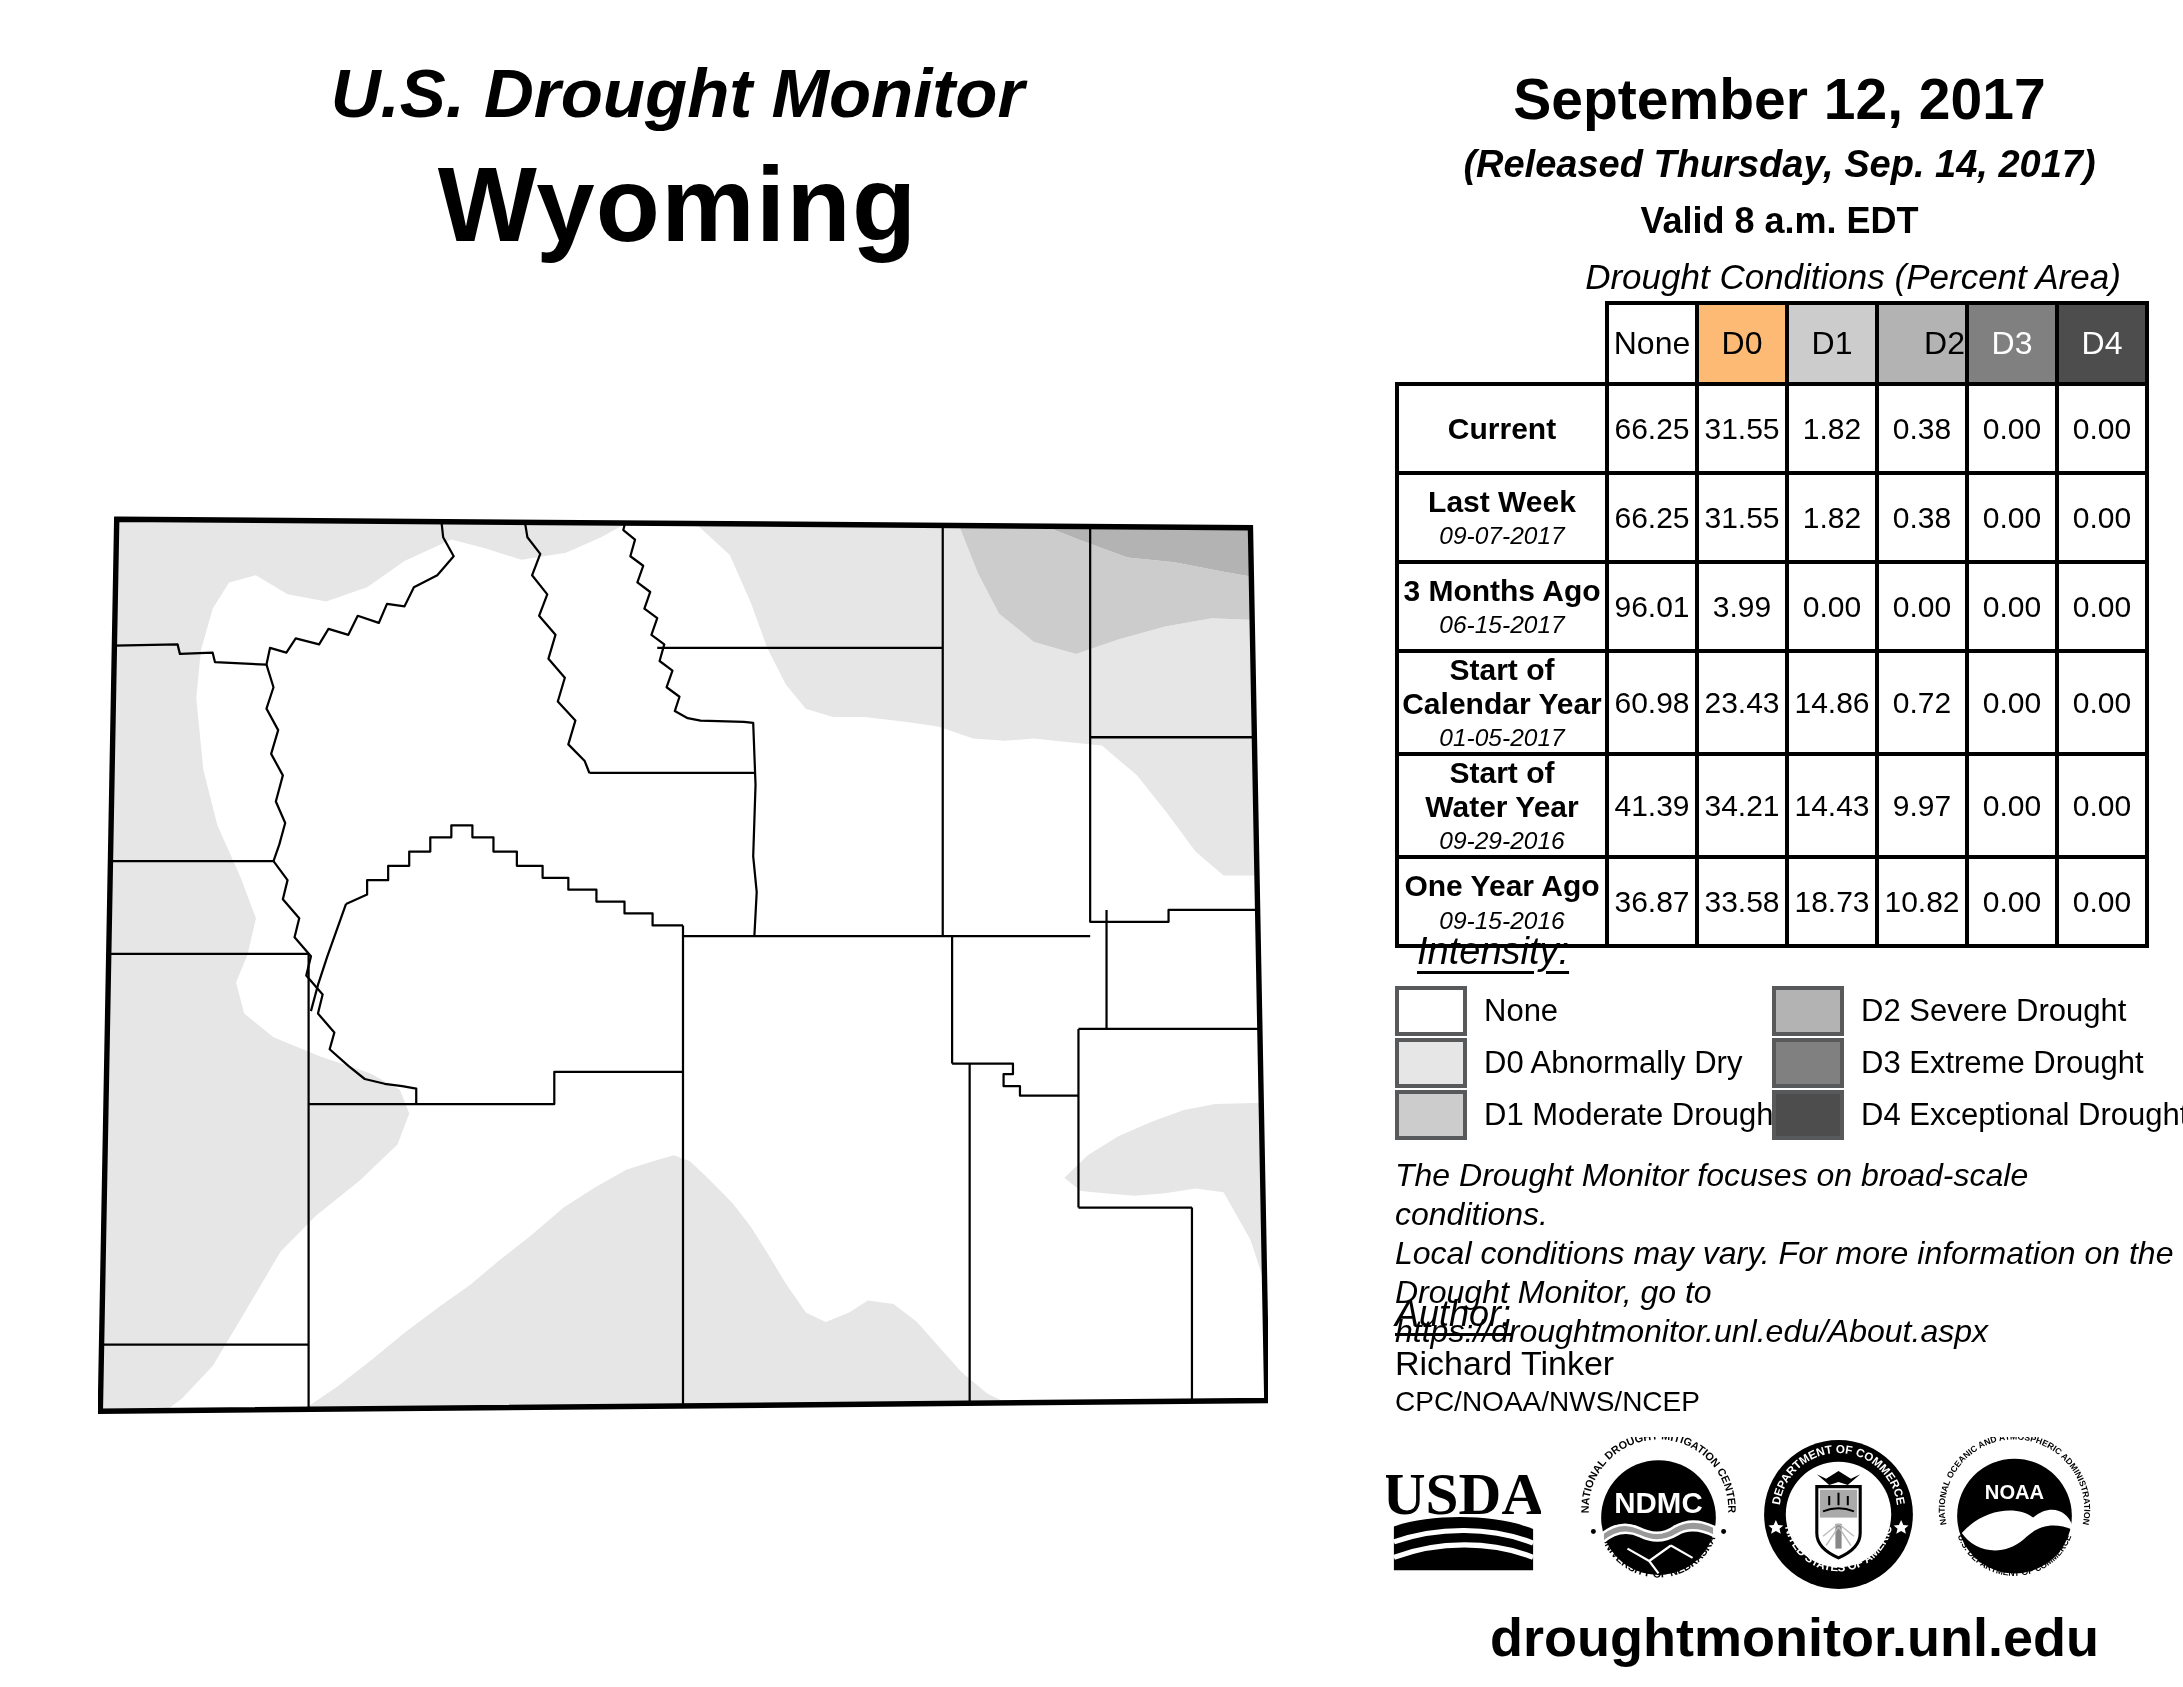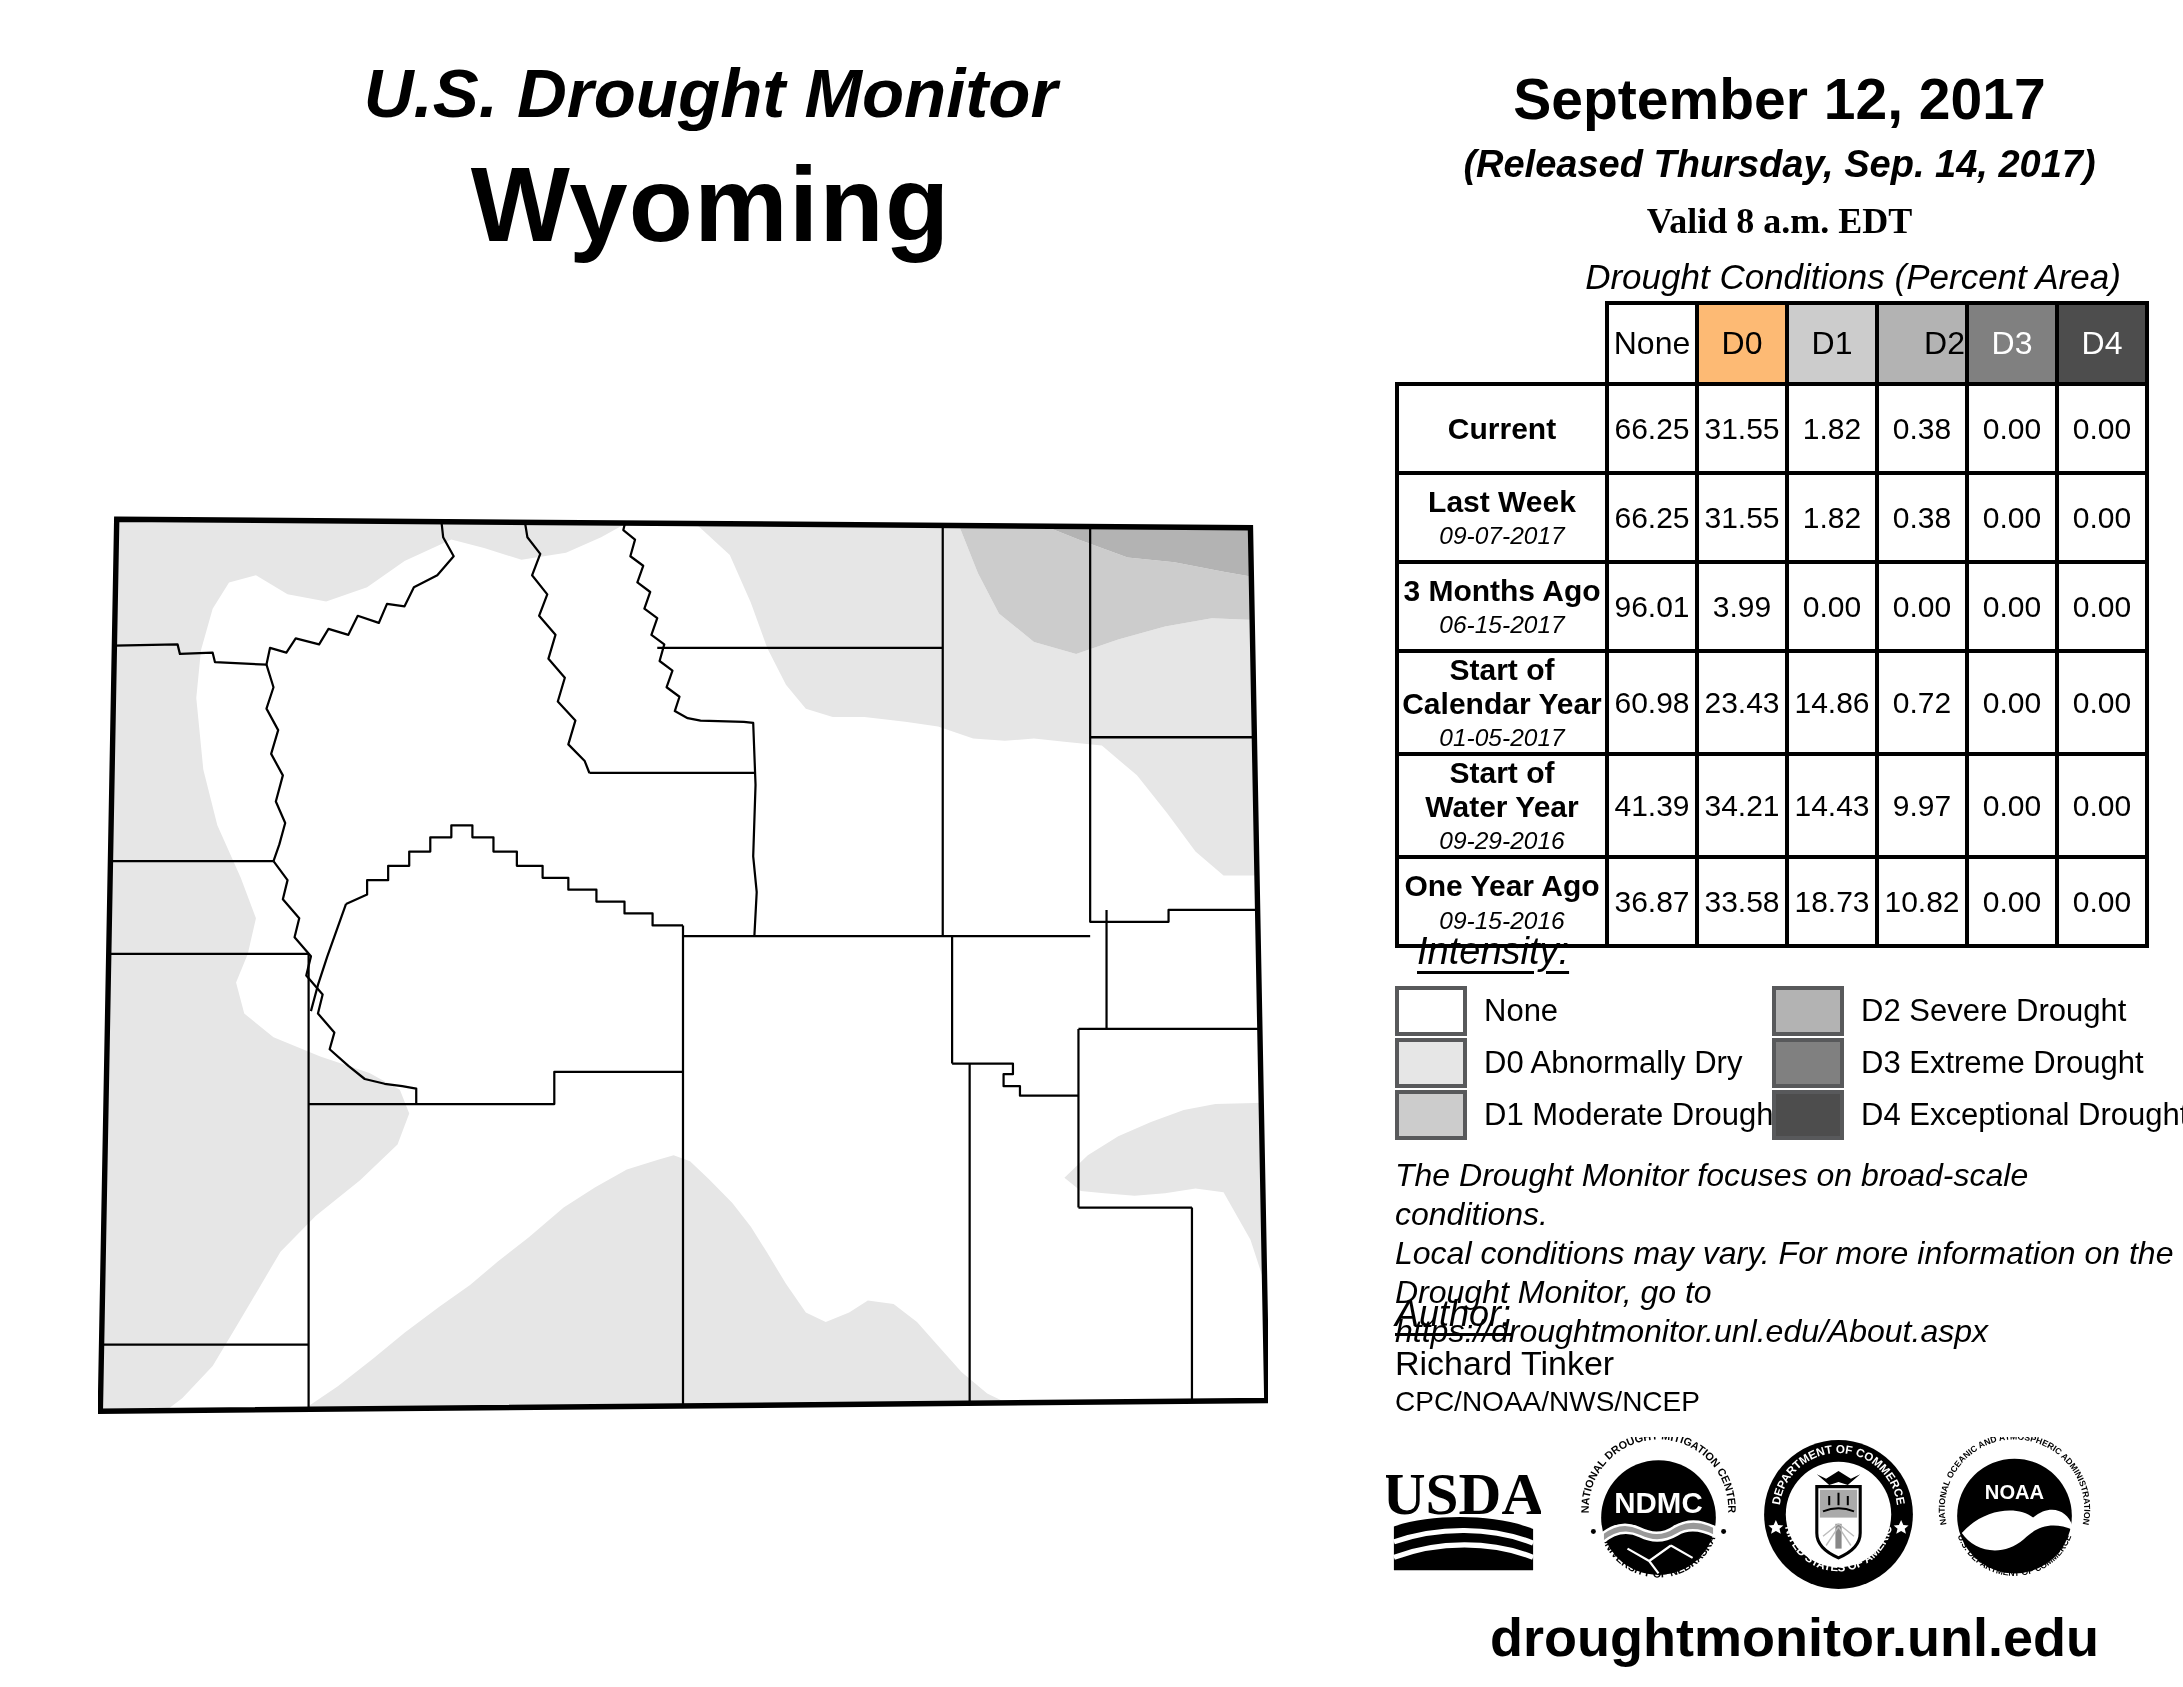--- a/index.html
+++ b/index.html
@@ -3,28 +3,28 @@
 <meta charset="utf-8">
 <style>
   html,body{margin:0;padding:0;}
   body{
     width:2183px;height:1687px;position:relative;background:#fff;color:#000;
     font-family:"Liberation Sans",sans-serif;overflow:hidden;
   }
   .abs{position:absolute;}
 
   
-  #title-block{left:181px;top:0;width:1059px;text-align:center;}
+  #title-block{left:148px;top:0;width:1059px;text-align:center;}
   #title-line1{font-size:69px;font-weight:bold;font-style:italic;margin-top:54px;}
   #title-line2{font-size:105px;font-weight:bold;margin-top:12px;letter-spacing:1.3px;text-align:center;}
 
   #date-block{left:1409px;top:0;width:741px;text-align:center;}
   #map-date{font-size:57px;font-weight:bold;margin-top:66px;}
   #released{font-size:38px;font-weight:bold;font-style:italic;margin-top:10.6px;}
-  #valid{font-size:36px;font-weight:bold;margin-top:14.6px;font-family:Liberation Serif, serif;}
+  #valid{font-size:36px;font-weight:bold;margin-top:14.6px;}
 
   
   #table-title{left:1542px;top:257px;width:622px;text-align:center;
     font-size:35px;font-style:italic;}
   table#dm-table{position:absolute;left:1395px;top:301px;border-collapse:collapse;table-layout:fixed;}
   #dm-table th,#dm-table td{border:4px solid #000;padding:0;text-align:center;vertical-align:middle;}
   #dm-table .corner{border:none;background:#fff;}
   #dm-table col.lblcol{width:210px;}
   #dm-table col.datacol{width:90px;}
   #dm-table thead th{height:77px;font-size:32px;font-weight:normal;}

